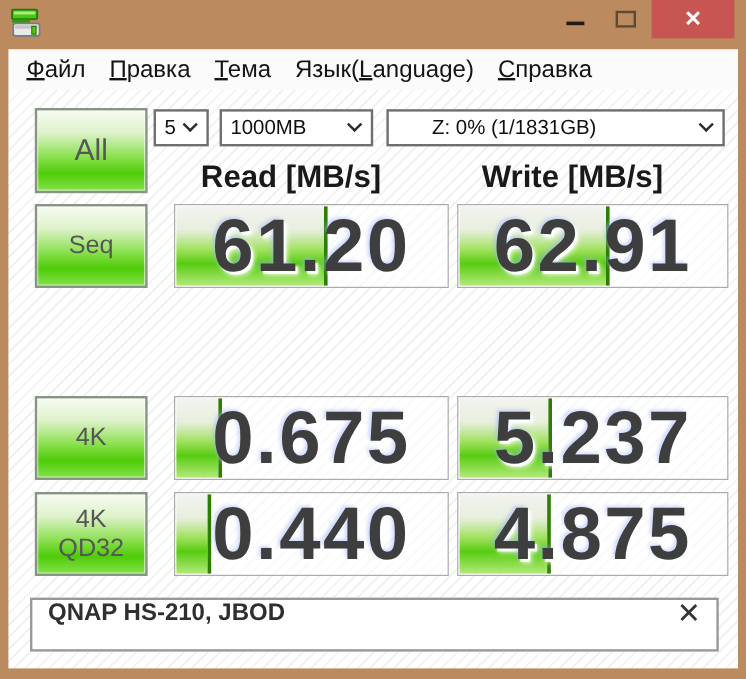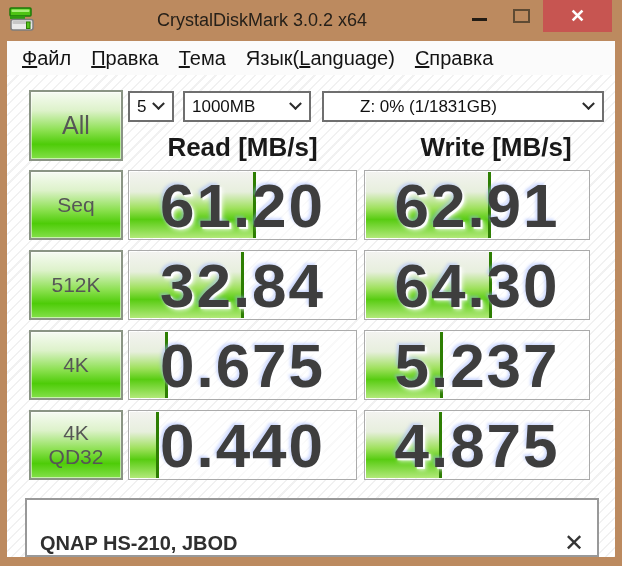--- a/index.html
+++ b/index.html
@@ -46,57 +46,56 @@
            display:flex; align-items:center; padding:0 9px 0 7px; font-size:17px; color:#101010; cursor:pointer; }
   .combo-count { left:121px; width:46px; }
   .combo-size  { left:176px; width:128px; }
   .combo-drive { left:315px; width:282px;padding-left:36px; }
   .chev { width:9px; height:9px; border-right:2.5px solid #2b2b2b; border-bottom:2.5px solid #2b2b2b;
           transform:rotate(45deg) translate(-2px,-2px); margin-left:auto; flex:none; }
 
   .col-header { position:absolute; top:57px; height:30px; font-size:26px; font-weight:bold; color:#191919;
                 text-align:center; line-height:30px; }
   .hdr-read  { left:121px; width:229px; }
-  .hdr-write { left:376px; width:226px; }
+  .hdr-write { left:357px; width:226px; }
 
   .row { position:absolute; left:0; width:608px; height:70px;border-radius:15px; }
   .row-0 { top:95px; }  .row-1 { top:175px; }  .row-2 { top:255px; }  .row-3 { top:335px; }
 
   .cell { position:absolute; top:0; height:70px; border:1px solid #ababab;
-          background:rgba(255,255,255,0.55); }
+          background:rgba(255,255,255,0.55);margin-left:17px; }
   .cell-read  { left:121px; width:229px; }
   .cell-write { left:357px; width:226px; }
   .bar { position:absolute; left:1px; top:1px; bottom:1px; width:0;
          border-right:3px solid #2d7e02;
          background:linear-gradient(180deg,#f3f3f0 0%, #e7efdd 30%, #9fe15d 55%, #58cc12 72%, #b2e97a 100%); }
   .value { position:absolute; inset:0; display:flex; align-items:center; justify-content:center;
            font-size:62px; font-weight:bold; letter-spacing:2px; color:#3e3e3e; padding-top:1px;
            text-shadow:-2px -2px 3px rgba(150,175,255,0.45), 2px 2px 1px rgba(255,255,255,0.95), 3px 3px 4px rgba(255,255,255,0.8); }
 
   
-  .comment { position:absolute; left:18px; top:423px; width:574px; height:59px;
-             background:#fff; border:2px solid #999; display:flex; align-items:flex-end;
+  .comment { position:absolute; left:18px; top:423px; width:574px; height:45px;
+             background:#fff; border:2px solid #999; display:flex; align-items:flex-start;
              padding:0 13px; font-size:20px; font-weight:bold; color:#2f2f2f; }
   .comment-clear { margin-left:auto; font-size:24px; font-weight:normal; color:#353535; cursor:pointer; line-height:1; }
 </style>
 </head>
 <body>
 
 <div class="window">
 
   <div class="titlebar">
     <svg class="app-icon" viewBox="0 0 28 28">
       <rect x="2" y="2" width="21" height="8" rx="1" fill="#4ec414" stroke="#1d7a0a" stroke-width="1.5"></rect>
       <rect x="3.5" y="3.5" width="18" height="2.5" rx="1" fill="#a8ef7a"></rect>
       <rect x="2" y="10" width="15" height="3" fill="#2f9a10"></rect>
       <rect x="3" y="13.5" width="22" height="10.5" rx="2" fill="#e9e9e9" stroke="#7d7d7d" stroke-width="1.5"></rect>
       <rect x="4.5" y="15" width="19" height="3" rx="1" fill="#c6c6c6"></rect>
       <rect x="18.5" y="16" width="3.5" height="6.5" fill="#55c41e" stroke="#2d7e02" stroke-width="1"></rect>
     </svg>
-    <div class="title">CrystalDiskMark 3.0.2 x64</div>
     <div class="cap-btn btn-min">
         <div class="dash"></div>
       </div>
     <div class="cap-btn btn-max">
         <div class="square"></div>
       </div>
     <div class="cap-btn btn-close">
         <span>✕</span>
       </div>
   </div>
@@ -136,31 +135,20 @@
       <div class="cell cell-read">
         <div class="bar" style="width: 55.7%;"></div>
         <div class="value">61.20</div>
       </div>
       <div class="cell cell-write">
         <div class="bar" style="width: 56%;"></div>
         <div class="value">62.91</div>
       </div>
     </div>
 
-    <div class="row row-1">
-      <div class="green-btn"><span>512K</span></div>
-      <div class="cell cell-read">
-        <div class="bar" style="width: 50.3%;"></div>
-        <div class="value">32.84</div>
-      </div>
-      <div class="cell cell-write">
-        <div class="bar" style="width: 56.2%;"></div>
-        <div class="value">64.30</div>
-      </div>
-    </div>
 
     <div class="row row-2">
       <div class="green-btn"><span>4K</span></div>
       <div class="cell cell-read">
         <div class="bar" style="width: 16.6%;"></div>
         <div class="value">0.675</div>
       </div>
       <div class="cell cell-write">
         <div class="bar" style="width: 34.4%;"></div>
         <div class="value">5.237</div>

